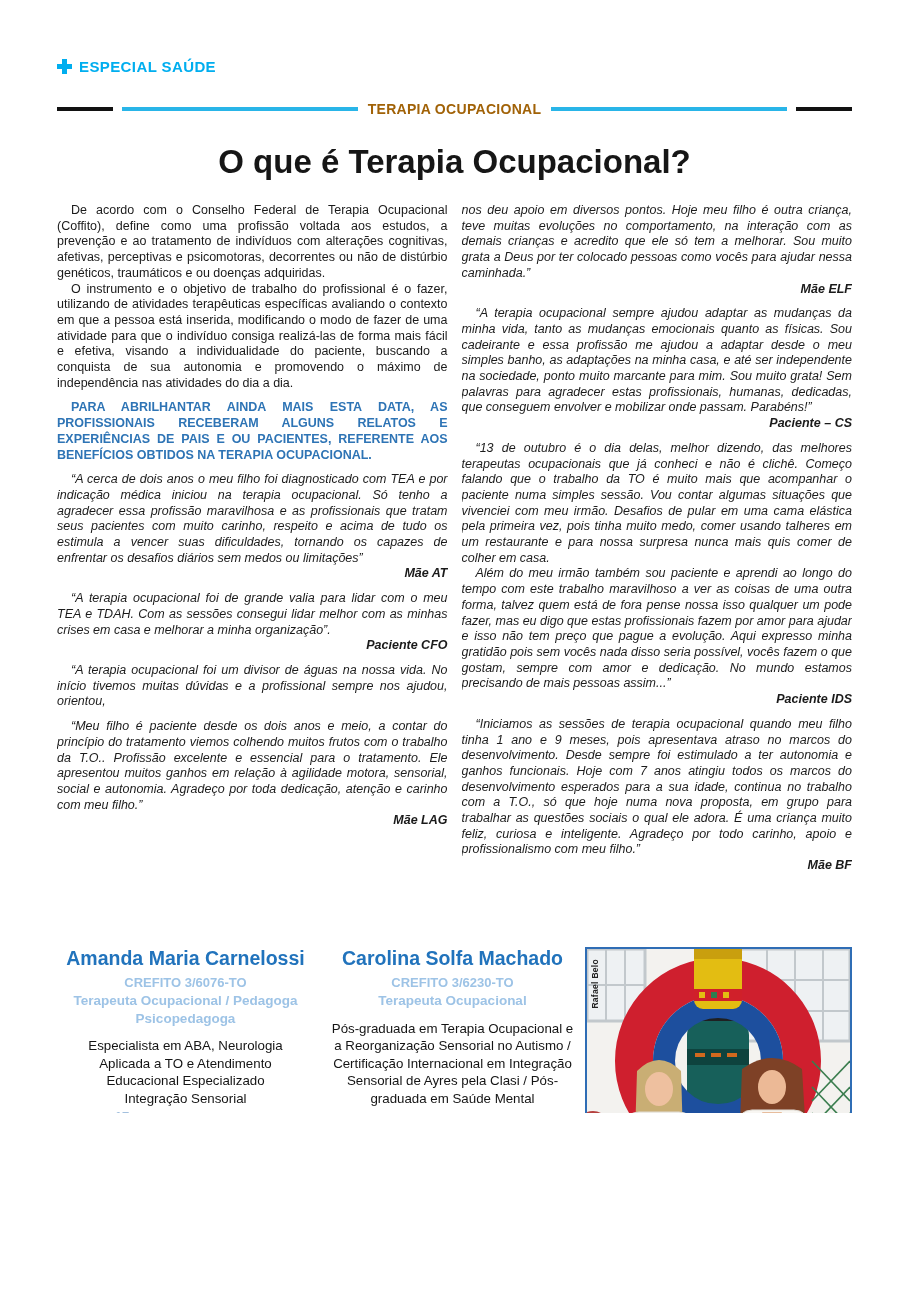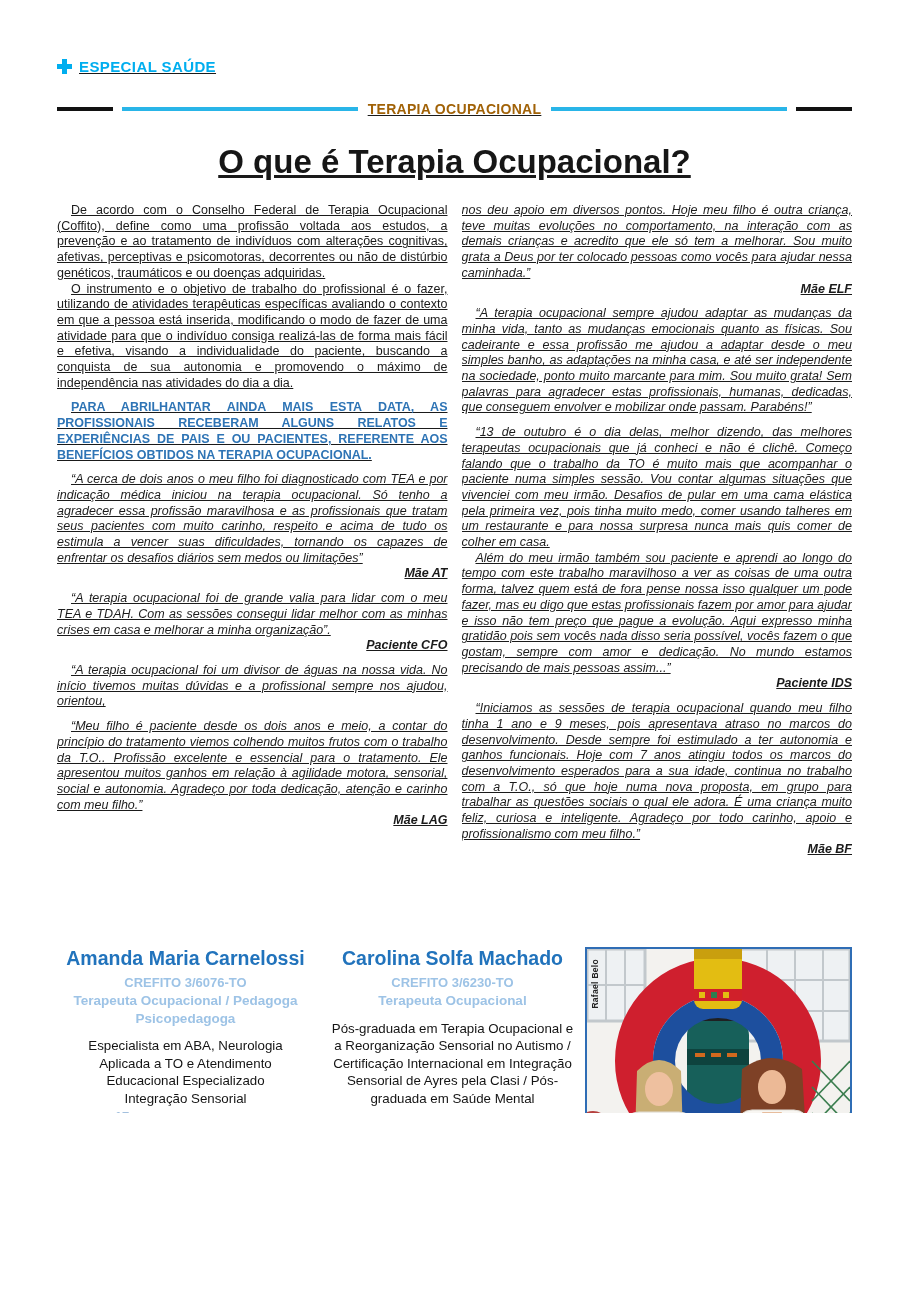--- a/index.html
+++ b/index.html
@@ -6,21 +6,20 @@
   html,body { background:#ffffff; }
   .page {
     position:relative;
     width:909px; height:1113px;
     margin:0 auto;
     background:#ffffff;
     font-family:"Liberation Sans","DejaVu Sans",sans-serif;
     color:#1a1a1a;
     padding:58px 57px 0 57px;
     overflow:hidden;
-    text-decoration:underline;
   }
   
   .eyebrow { display:flex; align-items:center; gap:7px; color:#00AEEF; font-weight:bold; font-size:15px; letter-spacing:.4px; }
   .rule-row { display:flex; align-items:center; margin-top:26px; }
   .rule-black { width:56px; height:4px; background:#121212; }
   .rule-cyan  { flex:1; height:4px; background:#29B5E8; }
   .rule-gap { width:9px; }
   .rule-label { padding:0 10px; font-size:14px; font-weight:bold; letter-spacing:.3px; color:#a16207; white-space:nowrap; }
   h1.title { text-align:center; font-size:33px; font-weight:600; color:#161616; margin:26px 0 22px; }
   
@@ -115,20 +114,21 @@
       </div>
     </div>
 
     <div class="col">
       <div class="quote-block" style="margin-top:0">
         <p class="quote">nos deu apoio em diversos pontos. Hoje meu filho é outra criança, teve muitas evoluções no comportamento, na interação com as demais crianças e acredito que ele só tem a melhorar. Sou muito grata a Deus por ter colocado pessoas como vocês para ajudar nessa caminhada.”</p>
         <p class="attr">Mãe ELF</p>
       </div>
       <div class="quote-block">
         <p class="quote indent">“A terapia ocupacional sempre ajudou adaptar as mudanças da minha vida, tanto as mudanças emocionais quanto as físicas. Sou cadeirante e essa profissão me ajudou a adaptar desde o meu simples banho, as adaptações na minha casa, e até ser independente na sociedade, ponto muito marcante para mim. Sou muito grata! Sem palavras para agradecer estas profissionais, humanas, dedicadas, que conseguem envolver e mobilizar onde passam. Parabéns!”</p>
+        <p class="attr">Paciente – CS</p>
       </div>
       <div class="quote-block">
         <p class="quote indent">“13 de outubro é o dia delas, melhor dizendo, das melhores terapeutas ocupacionais que já conheci e não é clichê. Começo falando que o trabalho da TO é muito mais que acompanhar o paciente numa simples sessão. Vou contar algumas situações que vivenciei com meu irmão. Desafios de pular em uma cama elástica pela primeira vez, pois tinha muito medo, comer usando talheres em um restaurante e para nossa surpresa nunca mais quis comer de colher em casa.</p>
         <p class="quote indent">Além do meu irmão também sou paciente e aprendi ao longo do tempo com este trabalho maravilhoso a ver as coisas de uma outra forma, talvez quem está de fora pense nossa isso qualquer um pode fazer, mas eu digo que estas profissionais fazem por amor para ajudar e isso não tem preço que pague a evolução. Aqui expresso minha gratidão pois sem vocês nada disso seria possível, vocês fazem o que gostam, sempre com amor e dedicação. No mundo estamos precisando de mais pessoas assim...”</p>
         <p class="attr">Paciente IDS</p>
       </div>
       <div class="quote-block">
         <p class="quote indent">“Iniciamos as sessões de terapia ocupacional quando meu filho tinha 1 ano e 9 meses, pois apresentava atraso no marcos do desenvolvimento. Desde sempre foi estimulado a ter autonomia e ganhos funcionais. Hoje com 7 anos atingiu todos os marcos do desenvolvimento esperados para a sua idade, continua no trabalho com a T.O., só que hoje numa nova proposta, em grupo para trabalhar as questões sociais o qual ele adora. É uma criança muito feliz, curiosa e inteligente. Agradeço por todo carinho, apoio e profissionalismo com meu filho.”</p>
         <p class="attr">Mãe BF</p>
       </div>

